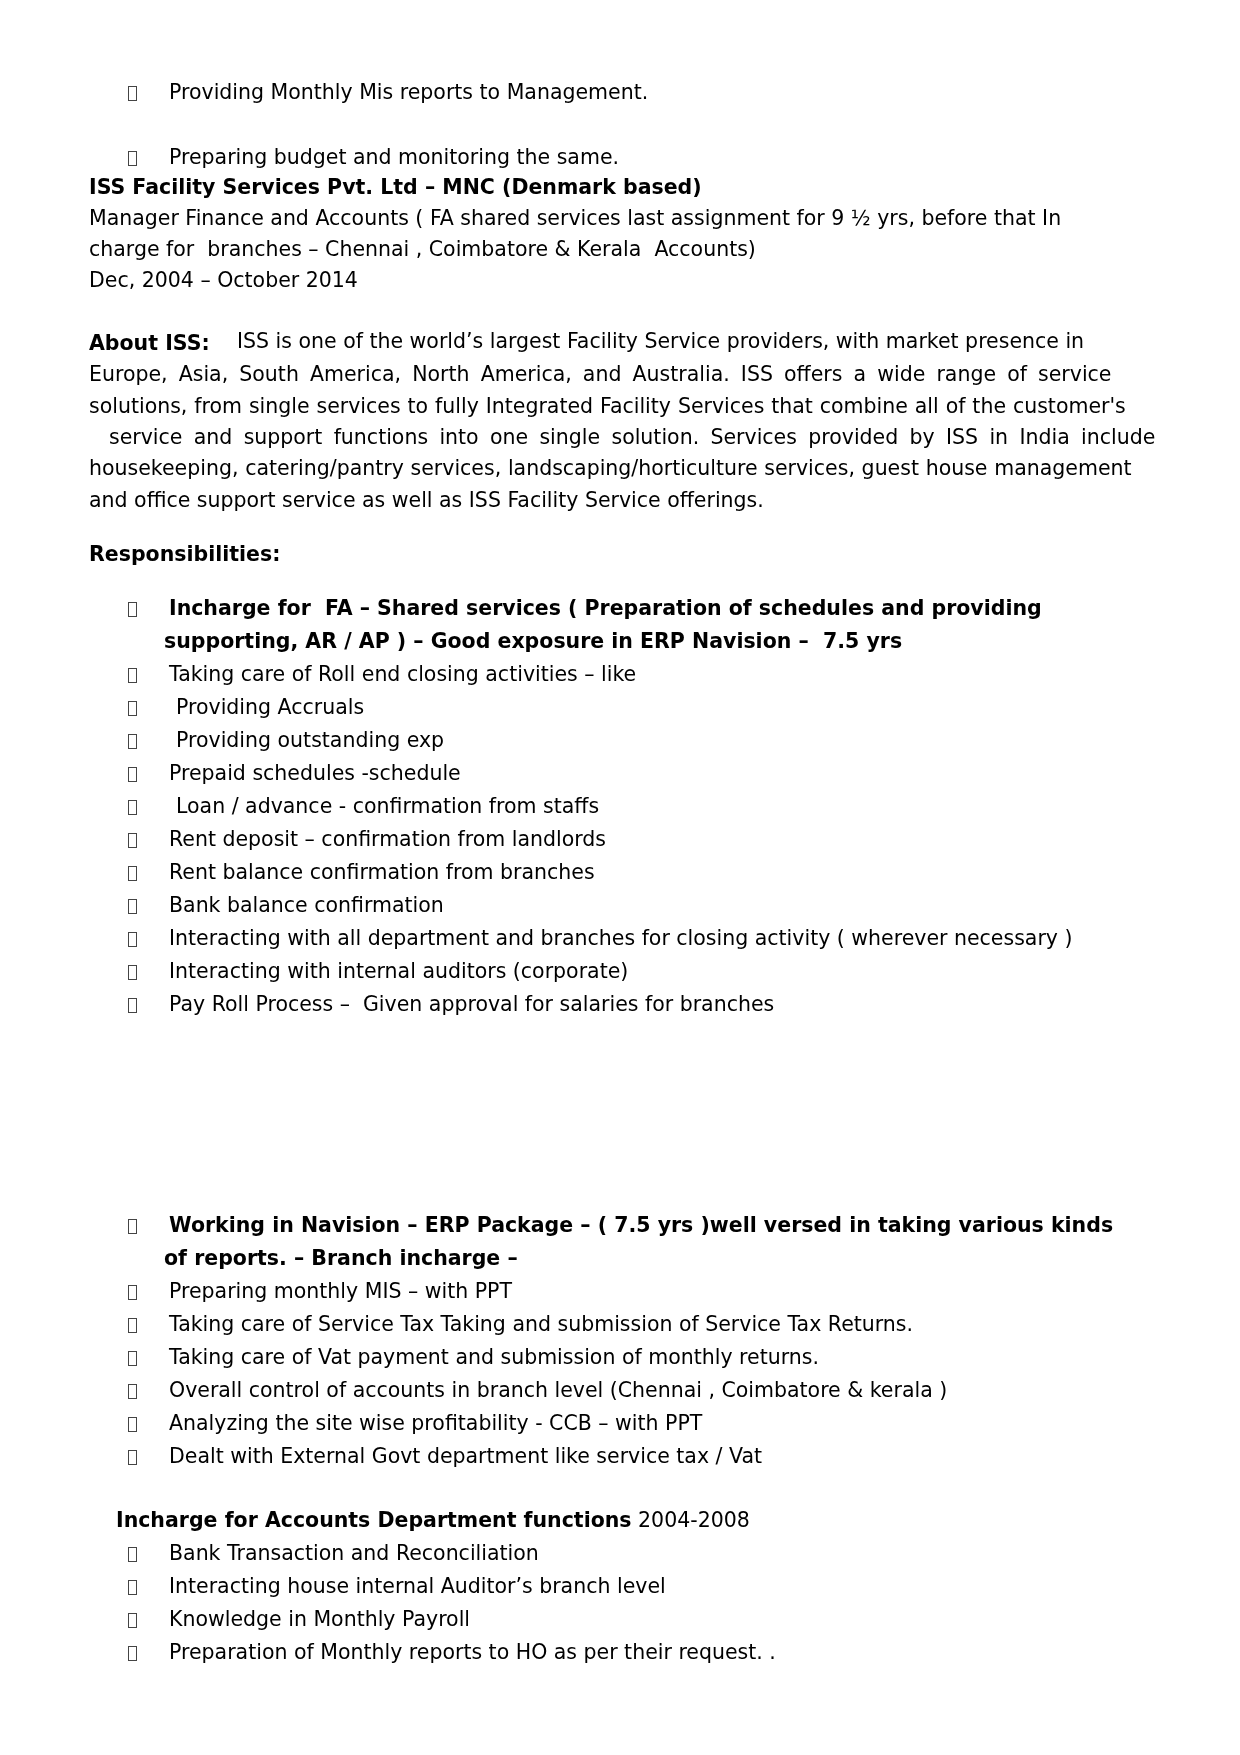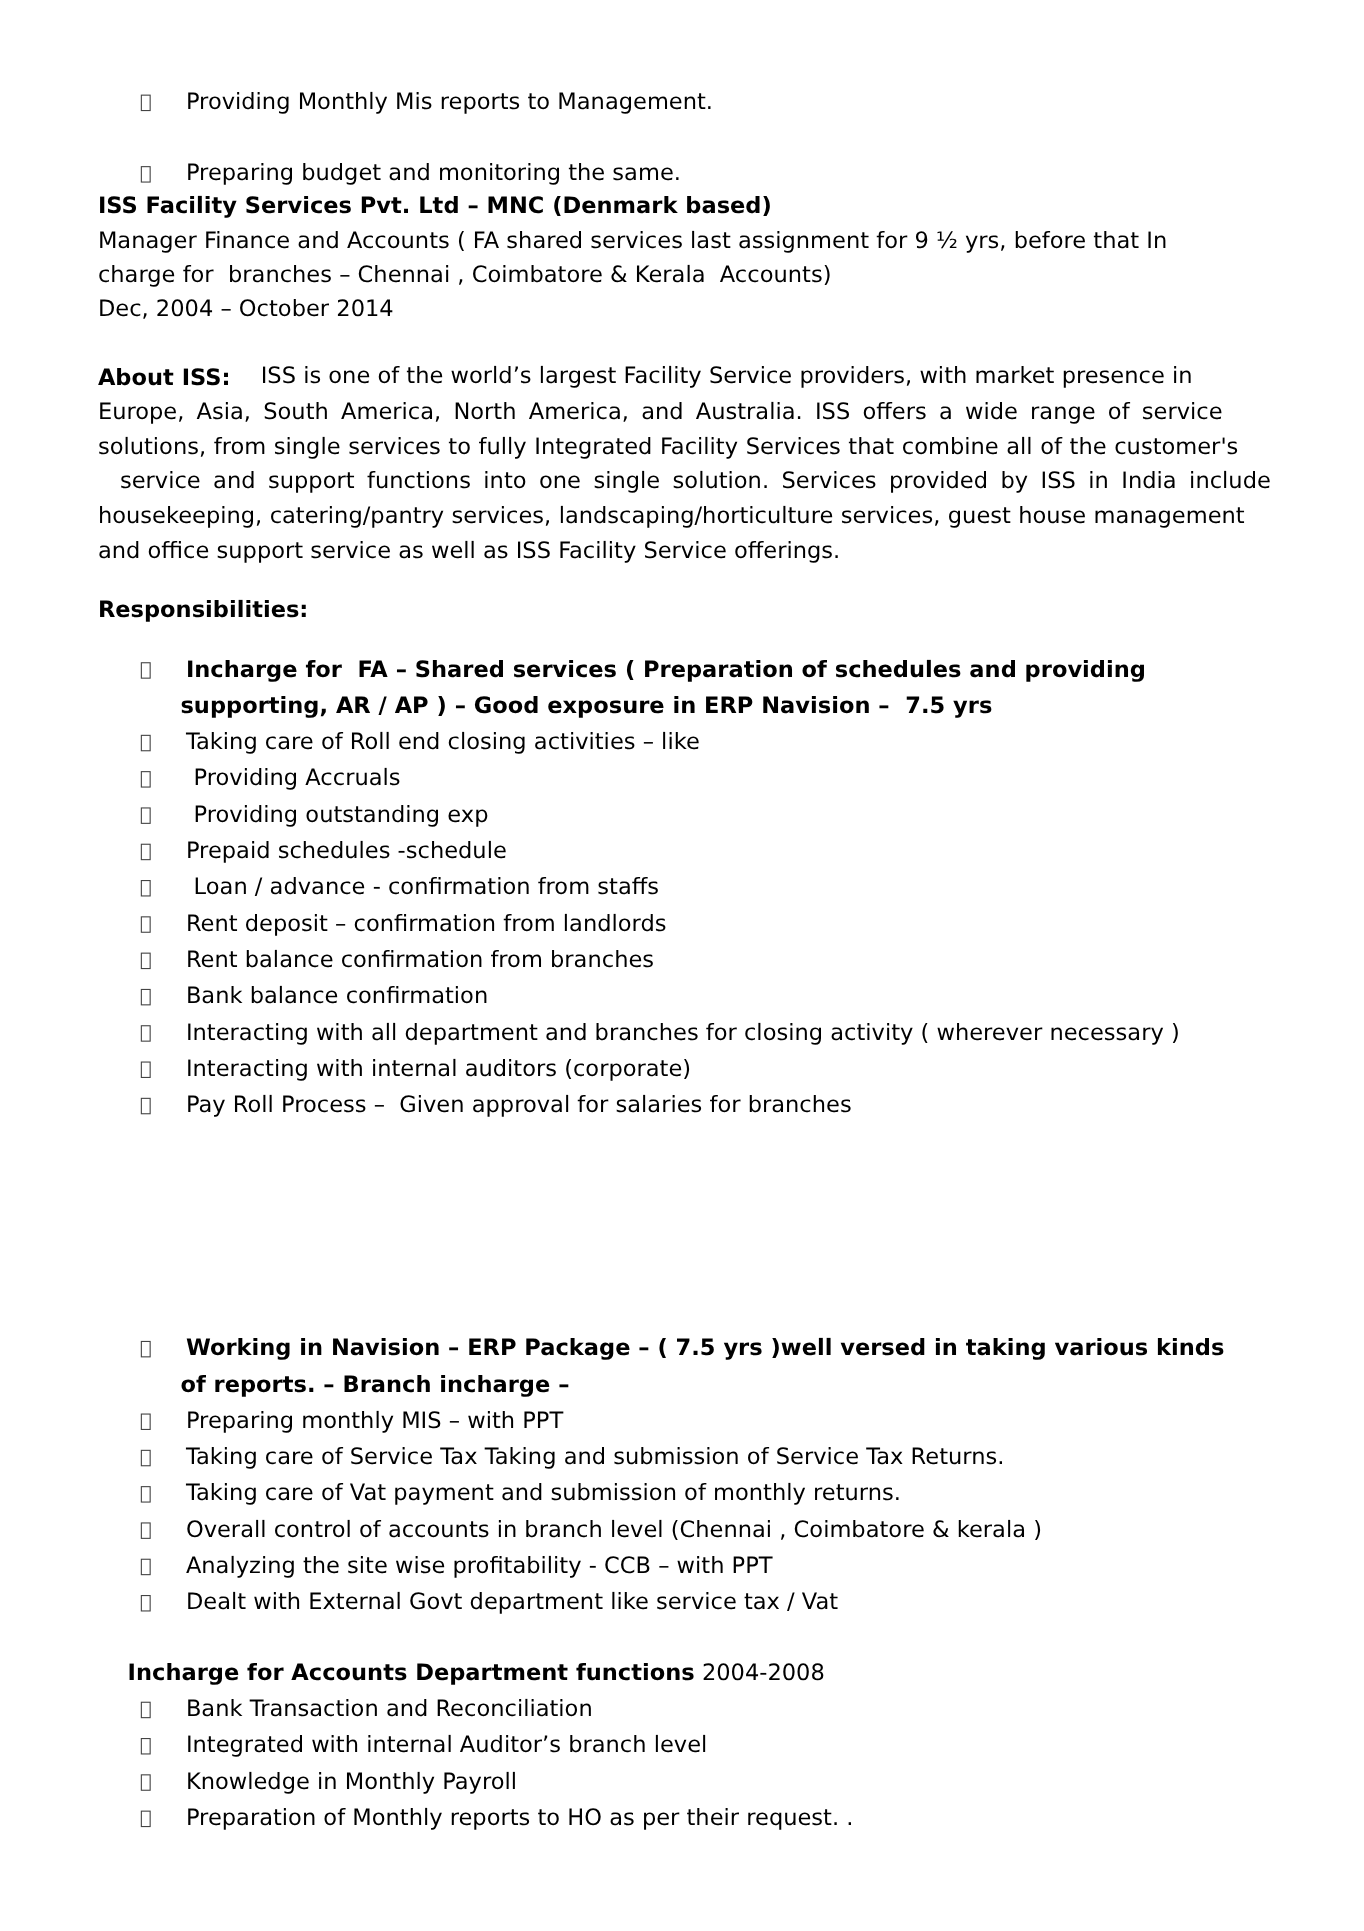--- a/index.html
+++ b/index.html
@@ -121,18 +121,18 @@
       <div class="bullet-row" style="top: 1347px;"><span class="bullet-box"></span><span class="bullet-text">Taking care of Vat payment and submission of monthly returns.</span></div>
       <div class="bullet-row" style="top: 1380px;"><span class="bullet-box"></span><span class="bullet-text">Overall control of accounts in branch level (Chennai , Coimbatore &amp; kerala )</span></div>
       <div class="bullet-row" style="top: 1413px;"><span class="bullet-box"></span><span class="bullet-text">Analyzing the site wise profitability - CCB – with PPT</span></div>
       <div class="bullet-row" style="top: 1446px;"><span class="bullet-box"></span><span class="bullet-text">Dealt with External Govt department like service tax / Vat</span></div>
     </div>
 
   <div class="line" style="left:116px; top:1510px;"><span class="bold">Incharge for Accounts Department functions</span><span> 2004-2008</span></div>
 
   <div id="group3-list">
       <div class="bullet-row" style="top: 1543px;"><span class="bullet-box"></span><span class="bullet-text">Bank Transaction and Reconciliation</span></div>
-      <div class="bullet-row" style="top: 1576px;"><span class="bullet-box"></span><span class="bullet-text">Integrated with internal Auditor’s branch level</span></div>
+      <div class="bullet-row" style="top: 1576px;"><span class="bullet-box"></span><span class="bullet-text">Interacting house internal Auditor’s branch level</span></div>
       <div class="bullet-row" style="top: 1609px;"><span class="bullet-box"></span><span class="bullet-text">Knowledge in Monthly Payroll</span></div>
       <div class="bullet-row" style="top: 1642px;"><span class="bullet-box"></span><span class="bullet-text">Preparation of Monthly reports to HO as per their request. .</span></div>
     </div>
 
 </div>
 
 </body></html>

